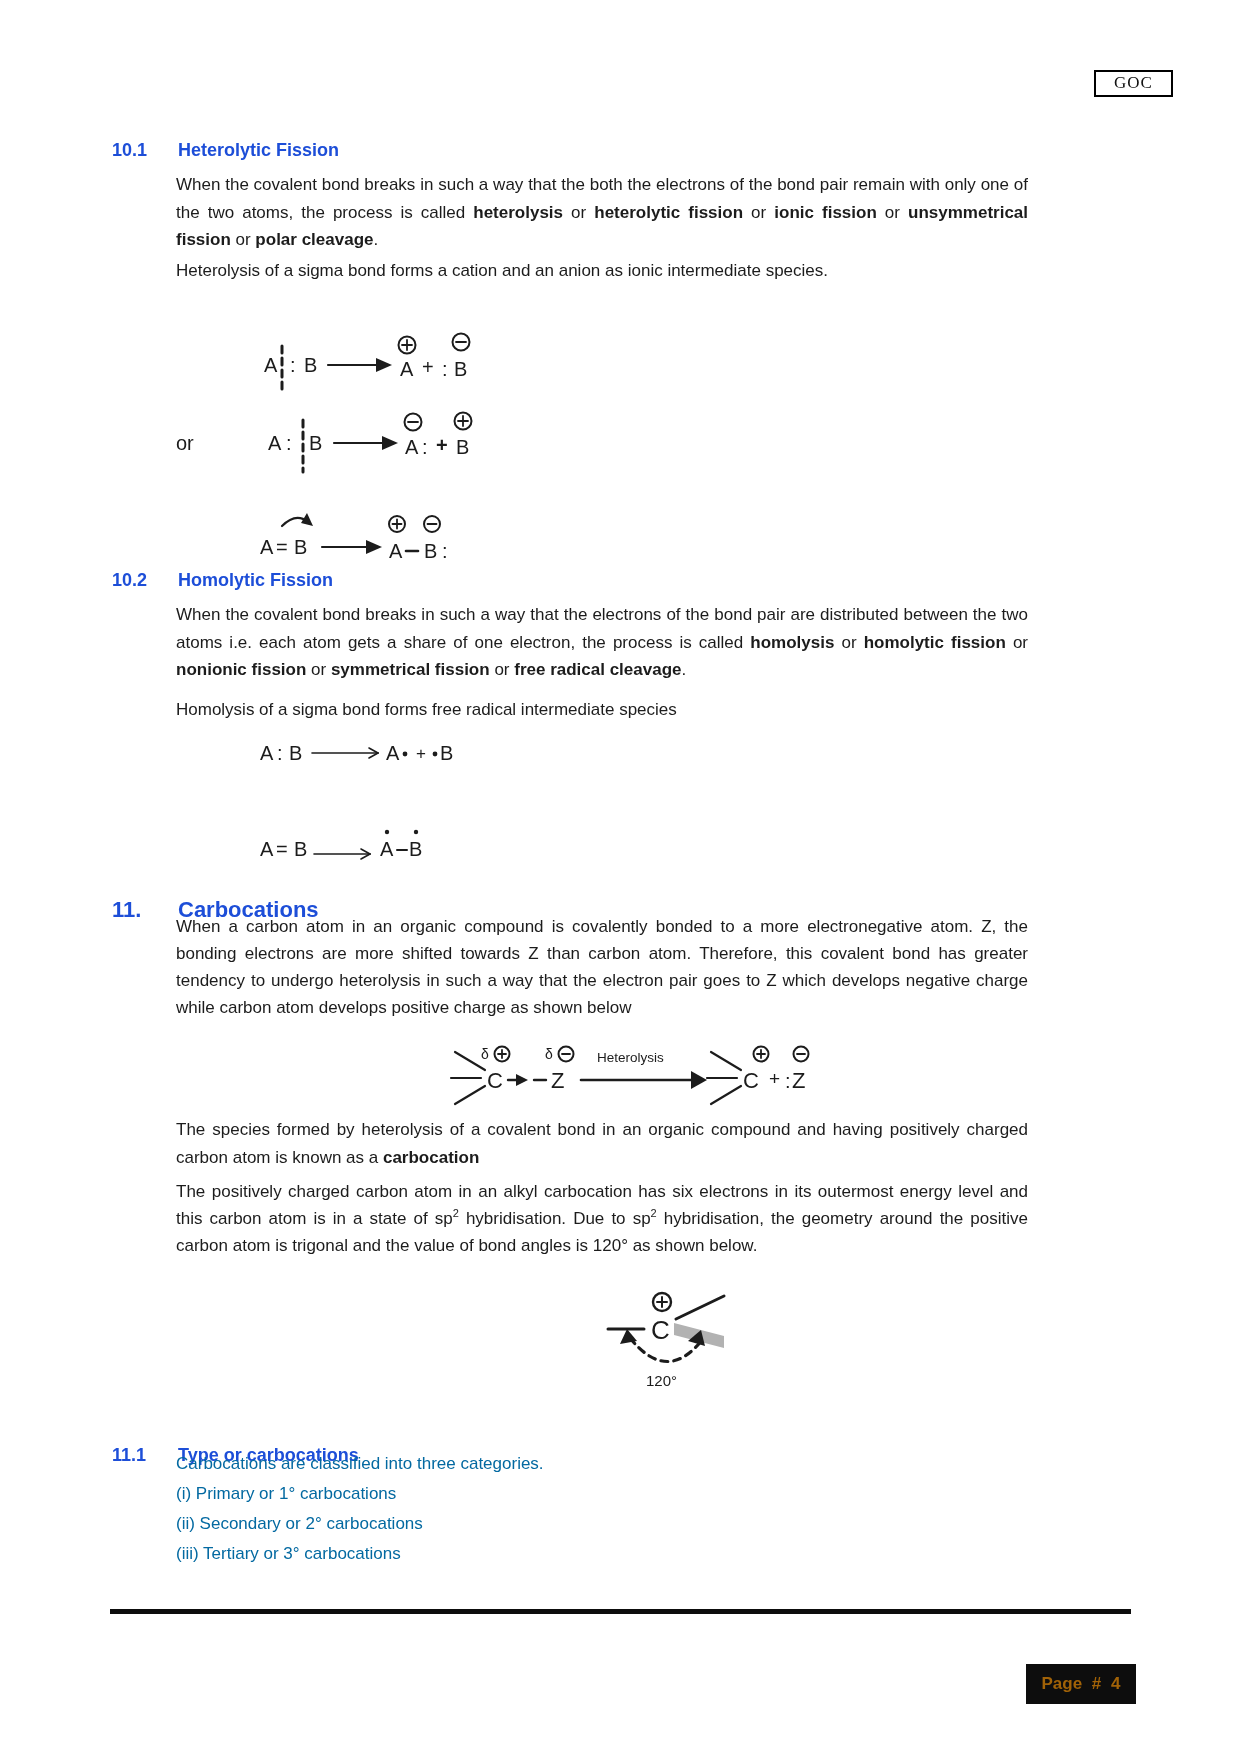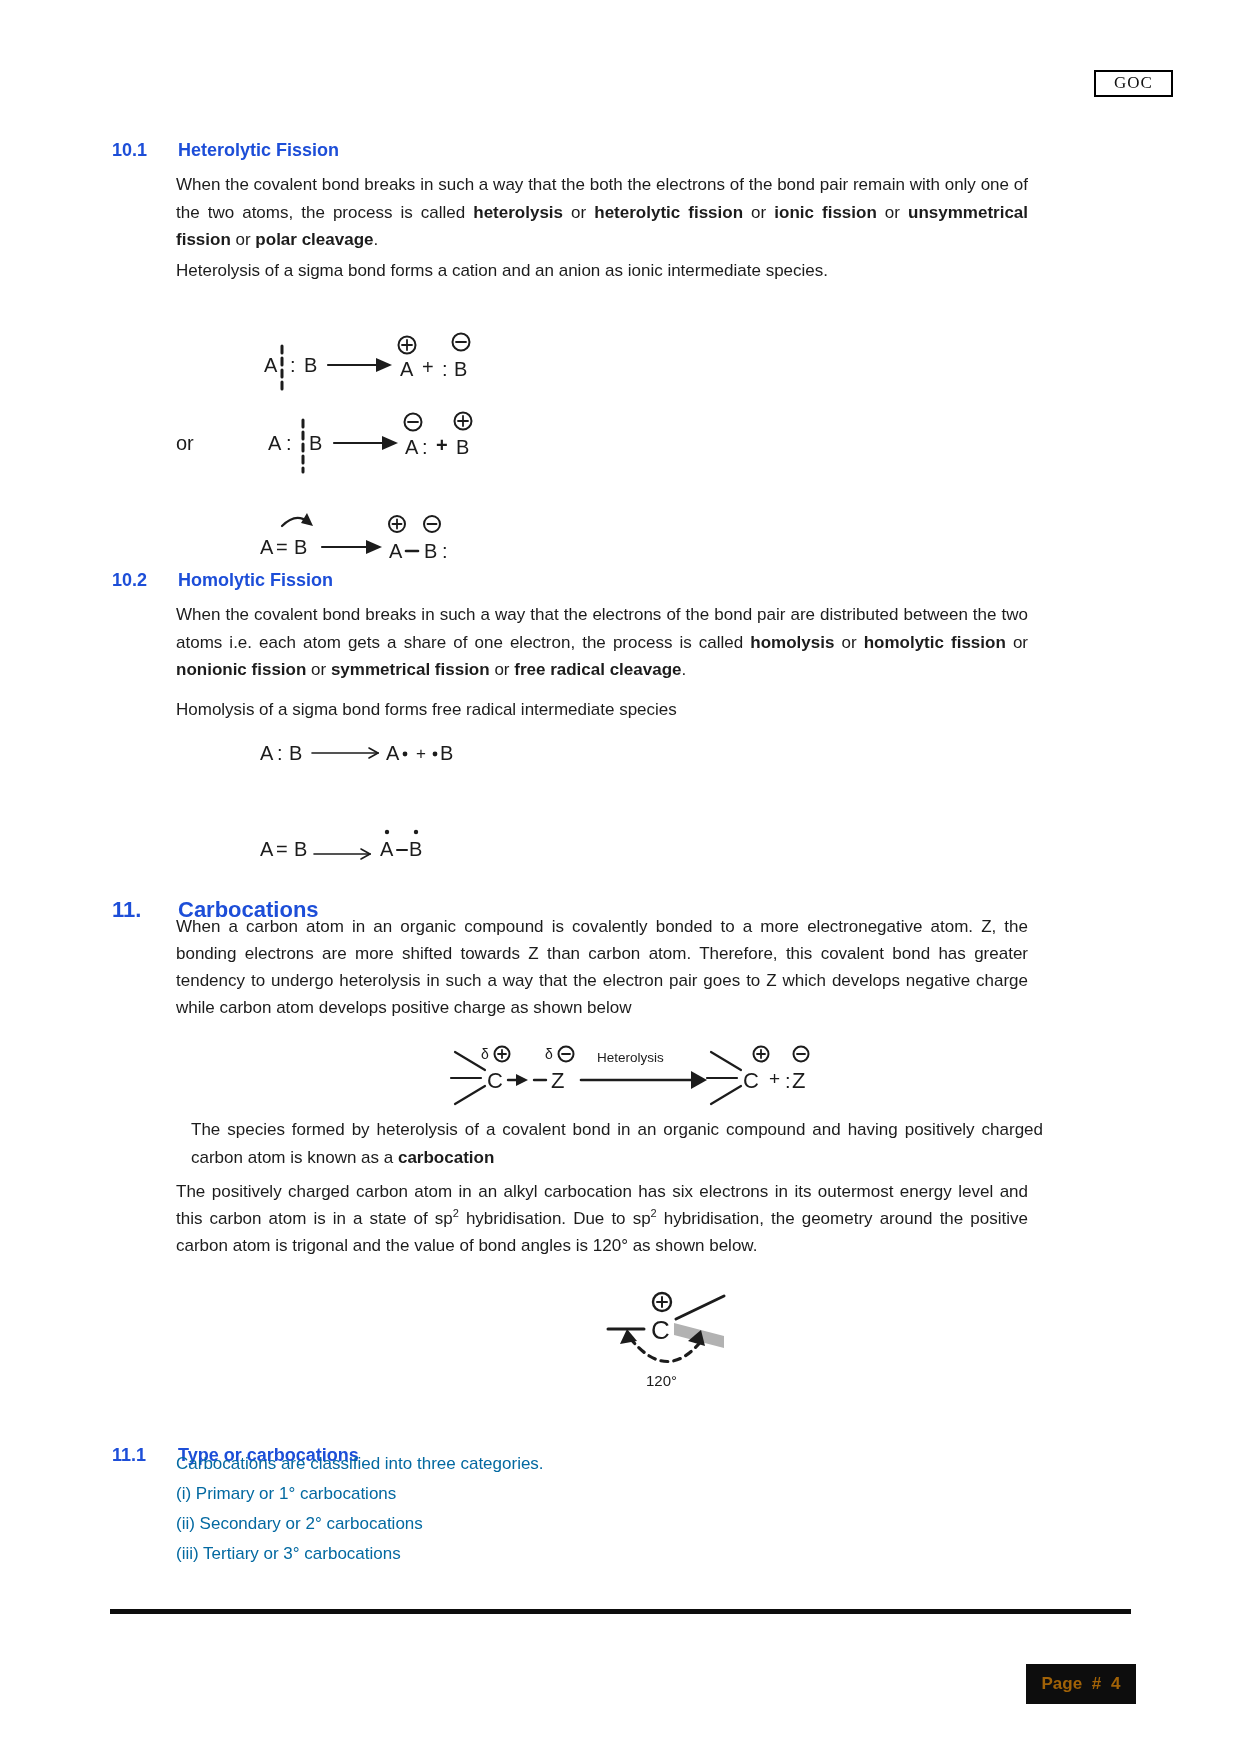--- a/index.html
+++ b/index.html
@@ -228,21 +228,21 @@
     </g>
     <text x="324" y="45" style="font-size:19px">+</text>
     <text x="340" y="48">:</text>
     <text x="347" y="48" class="big">Z</text>
     <g>
       <circle class="ring" cx="356" cy="14" r="7.5"></circle>
       <line class="cross" x1="352" y1="14" x2="360" y2="14"></line>
     </g>
   </svg>
 
-  <p class="body-text just" style="top:1116px;margin-left:15px;"><span>The species formed by heterolysis of a covalent bond in an organic compound and having positively charged carbon atom is known as a </span><b>carbocation</b></p>
+  <p class="body-text just" style="top:1116px;"><span>The species formed by heterolysis of a covalent bond in an organic compound and having positively charged carbon atom is known as a </span><b>carbocation</b></p>
 
   <p class="body-text just" style="top:1178px; line-height:27px;"><span>The positively charged carbon atom in an alkyl carbocation has six electrons in its outermost energy level and this carbon atom is in a state of sp</span><sup>2</sup><span> hybridisation. Due to sp</span><sup>2</sup><span> hybridisation, the geometry around the positive carbon atom is trigonal and the value of bond angles is 120° as shown below.</span></p>
 
   <svg class="diag" style="left:596px; top:1286px;" width="150" height="105">
     <g>
       <circle class="ring" cx="66" cy="16" r="9" style="stroke-width:2.4"></circle>
       <line class="cross" x1="61" y1="16" x2="71" y2="16" style="stroke-width:2"></line>
       <line class="cross" x1="66" y1="11" x2="66" y2="21" style="stroke-width:2"></line>
     </g>
     <text x="55" y="53" class="huge">C</text>

